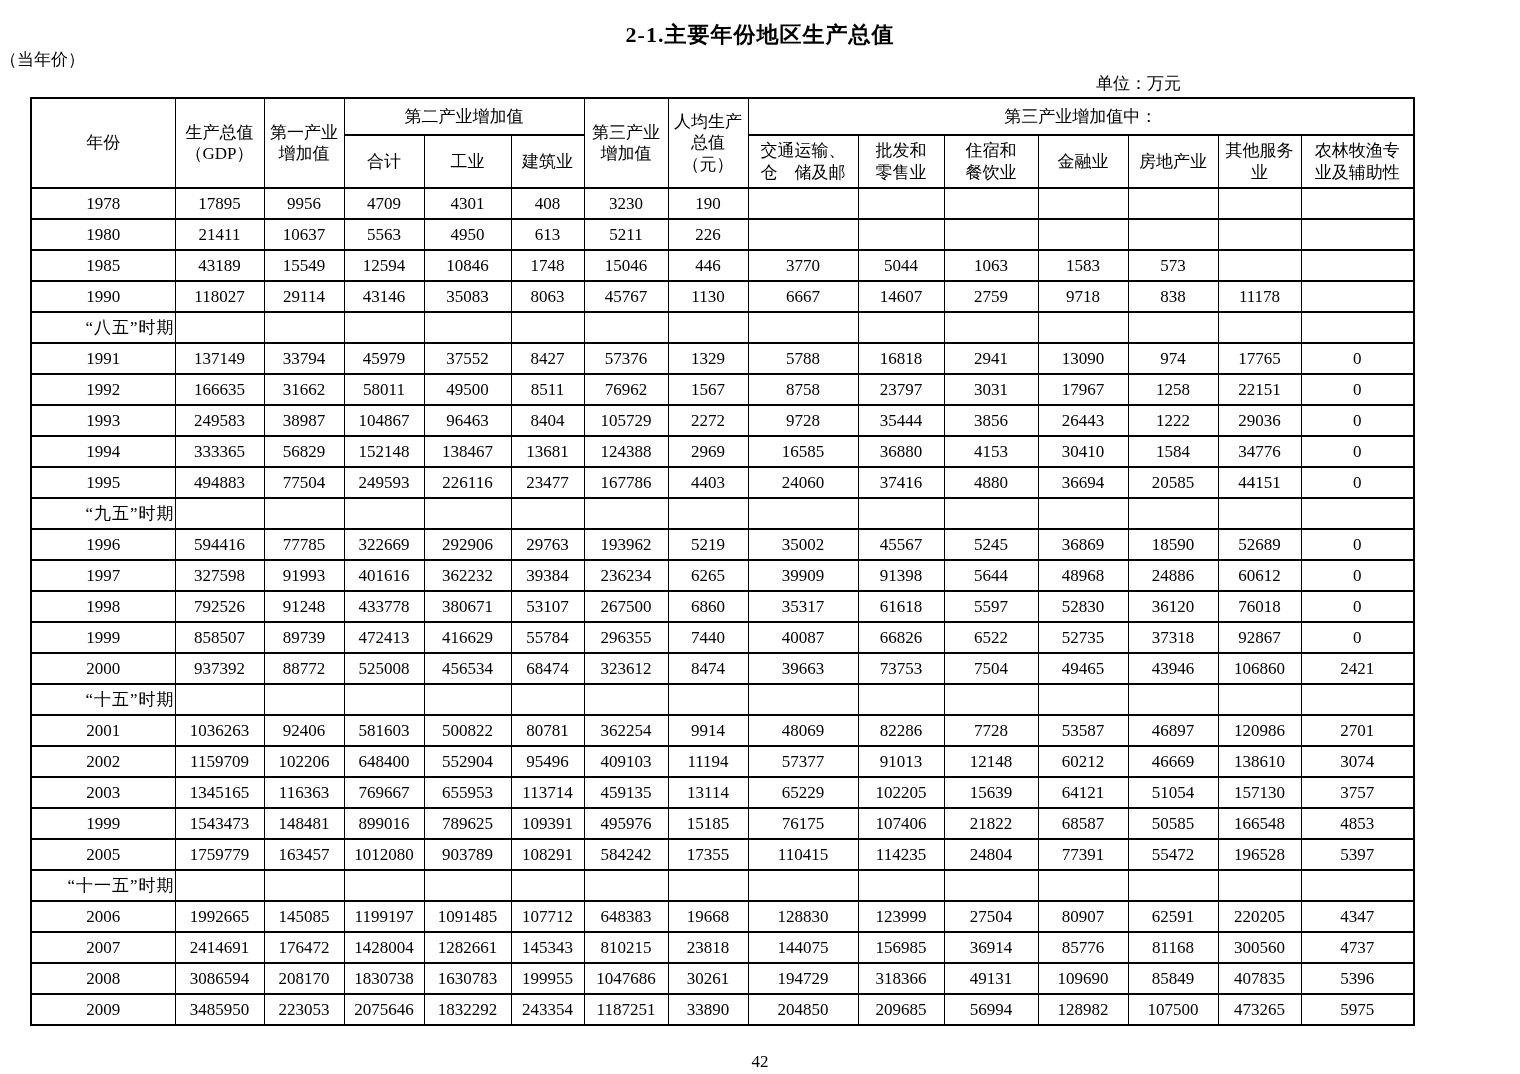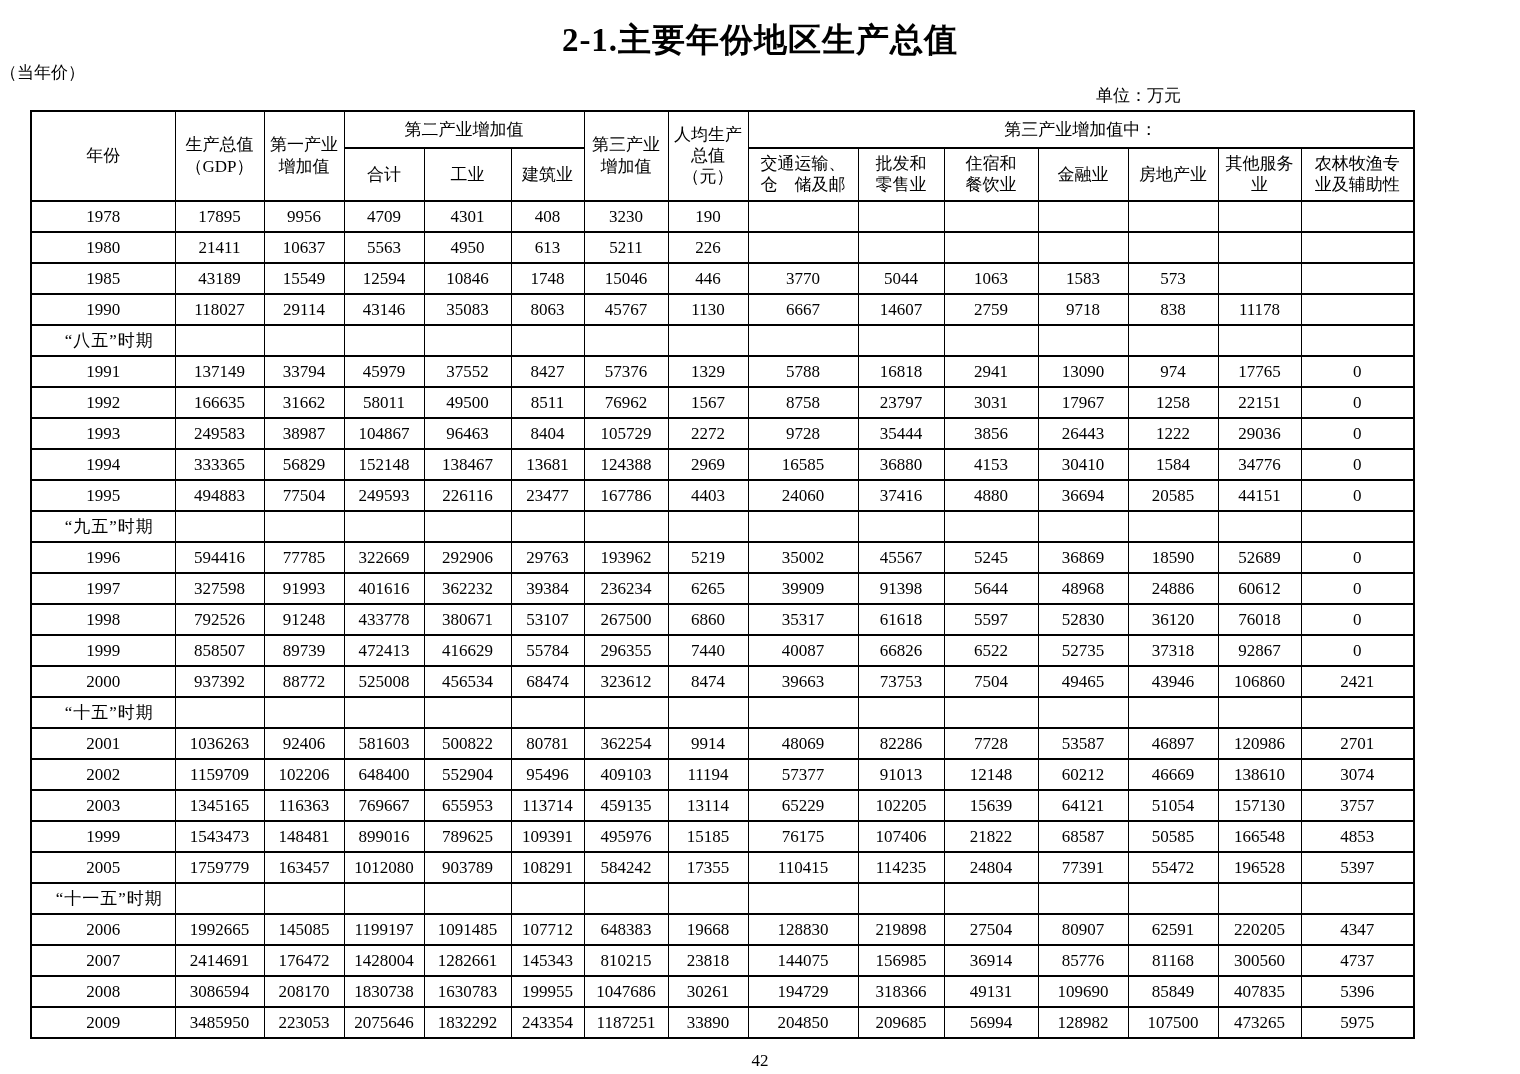--- a/index.html
+++ b/index.html
@@ -6,21 +6,21 @@
   html, body {
     margin: 0; padding: 0;
     background: #ffffff;
     width: 1520px; height: 1074px;
     font-family: "Liberation Serif", "DejaVu Serif", serif;
     color: #000;
   }
   .page { position: relative; width: 1520px; height: 1074px; overflow: hidden; }
   .title {
     text-align: center;
-    font-size: 33px;
+    font-size: 22px;
     font-weight: 700;
     padding-top: 22px;
     line-height: 1.15;
     letter-spacing: 1px;
   }
   .subtitle {
     font-size: 17px;
     margin-top: 3px;
     line-height: 1.2;
   }
@@ -56,28 +56,28 @@
   tr.hrow1 { height: 37px; }
   tr.hrow2 { height: 53px; }
   tbody td {
     height: 31px;
     font-size: 17px;
     text-align: center;
     vertical-align: middle;
     line-height: 1;
   }
   tbody td.period {
-    text-align: center;
+    text-align: right;
     padding-left: 12px;
     letter-spacing: 1px;
   }
   .footer {
     text-align: center;
     font-size: 17px;
-    margin-top: 12px;
+    margin-top: 26px;
   }
 </style>
 </head>
 <body>
 
 <div class="page">
   <div class="title">2-1.主要年份地区生产总值</div>
   <div class="subtitle">（当年价）</div>
   <div class="unit">单位：万元</div>
 
@@ -527,21 +527,21 @@
         <tr>
           <td>2006</td>
           <td>1992665</td>
           <td>145085</td>
           <td>1199197</td>
           <td>1091485</td>
           <td>107712</td>
           <td>648383</td>
           <td>19668</td>
           <td>128830</td>
-          <td>219898</td>
+          <td>123999</td>
           <td>27504</td>
           <td>80907</td>
           <td>62591</td>
           <td>220205</td>
           <td>4347</td>
         </tr>
         <tr>
           <td>2007</td>
           <td>2414691</td>
           <td>176472</td>

